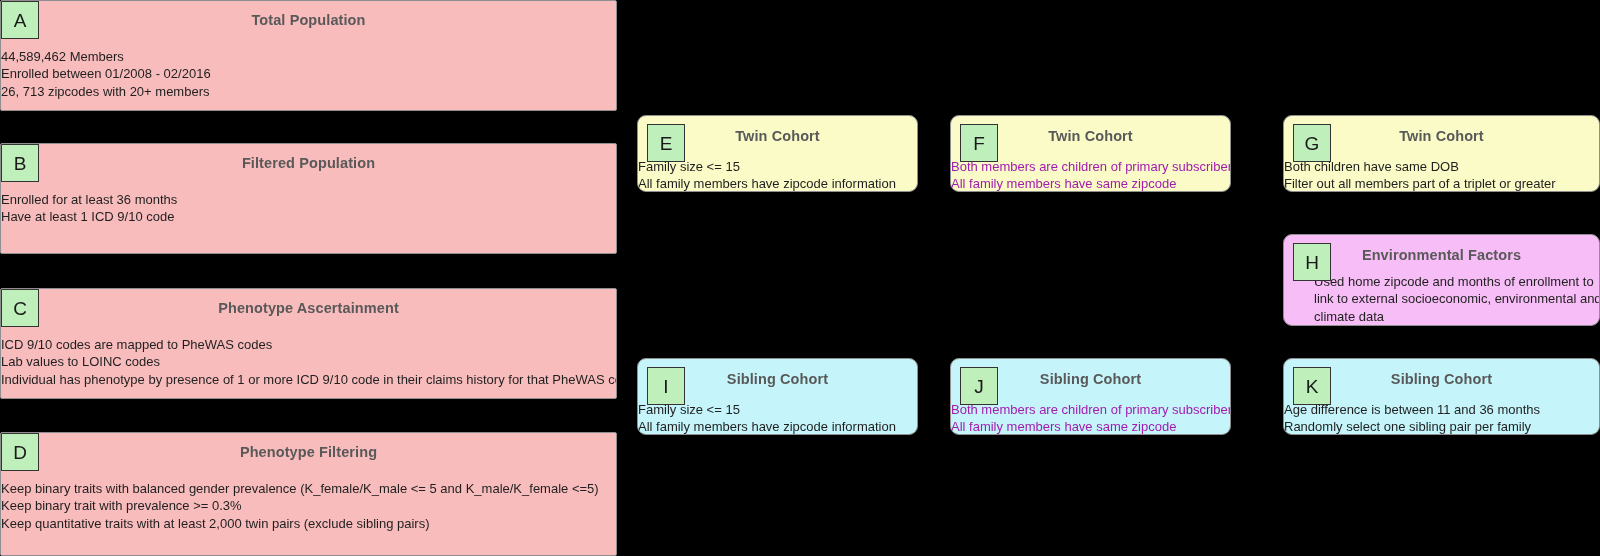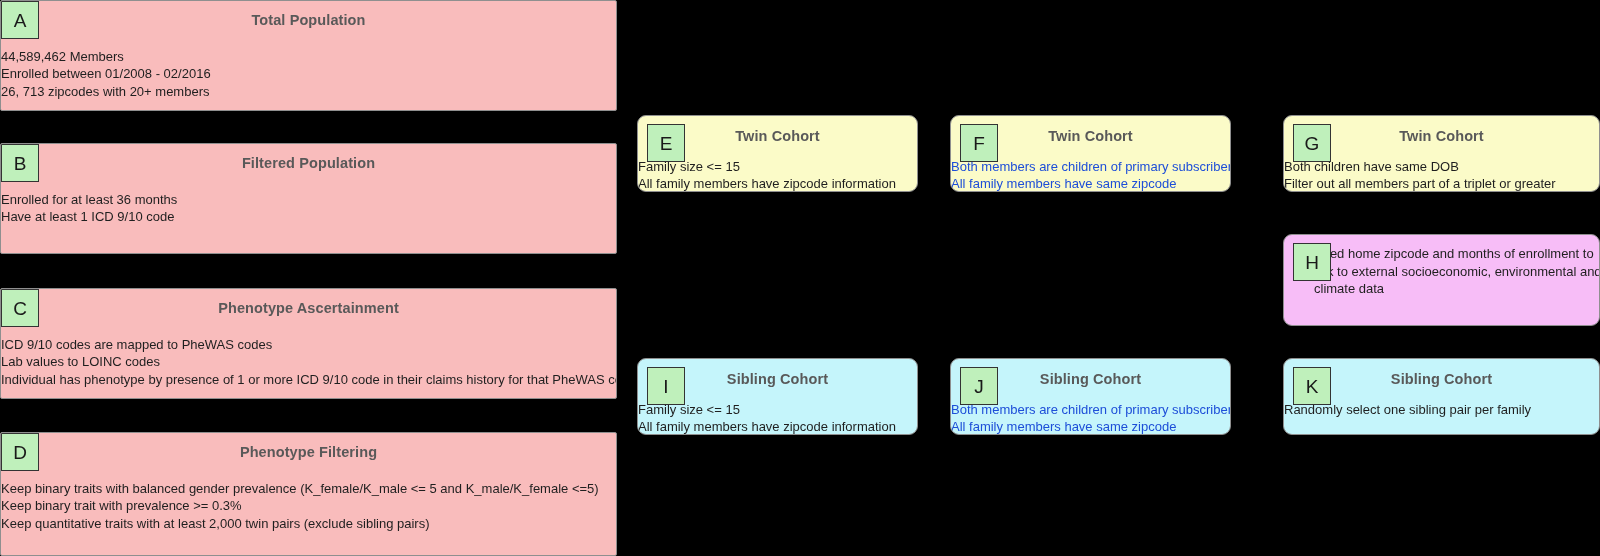--- a/index.html
+++ b/index.html
@@ -74,21 +74,21 @@
     line-height: 1;
     letter-spacing: 0.1px;
   }
   .card-body {
     width: 100%;
     font-size: 13px;
     color: #1f1f1f;
     line-height: 17.5px;
     white-space: nowrap;
   }
-  .card-body.muted { color: #1d4ed8; }
+  .card-body.muted { color: #a21caf; }
   .card-body.wrap  { white-space: normal; margin-left: 36px; }
 
   
   #card-a { left: 0px;    top: 0px;   width: 617px; height: 111px; }
   #card-b { left: 0px;    top: 143px; width: 617px; height: 111px; }
   #card-c { left: 0px;    top: 288px; width: 617px; height: 111px; }
   #card-d { left: 0px;    top: 432px; width: 617px; height: 124px; }
 
   #card-e { left: 637px;  top: 115px; width: 281px; height: 77px; }
   #card-f { left: 950px;  top: 115px; width: 281px; height: 77px; }
@@ -181,20 +181,21 @@
     <div class="badge">G</div>
     <div class="card-title">Twin Cohort</div>
     <div class="card-body">
       <div>Both children have same DOB</div>
       <div>Filter out all members part of a triplet or greater</div>
     </div>
   </div>
 
   <div class="card violet" id="card-h">
     <div class="badge">H</div>
+    <div class="card-title">Environmental Factors</div>
     <div class="card-body wrap">
       <div>Used home zipcode and months of enrollment to link to external socioeconomic, environmental and climate data</div>
     </div>
   </div>
 
   <div class="card cyan" id="card-i">
     <div class="badge">I</div>
     <div class="card-title">Sibling Cohort</div>
     <div class="card-body">
       <div>Family size &lt;= 15</div>
@@ -208,17 +209,18 @@
     <div class="card-body muted">
       <div>Both members are children of primary subscriber</div>
       <div>All family members have same zipcode</div>
     </div>
   </div>
 
   <div class="card cyan" id="card-k">
     <div class="badge">K</div>
     <div class="card-title">Sibling Cohort</div>
     <div class="card-body">
+      <div>Age difference is between 11 and 36 months</div>
       <div>Randomly select one sibling pair per family</div>
     </div>
   </div>
 
 </div>
 
 </body></html>

